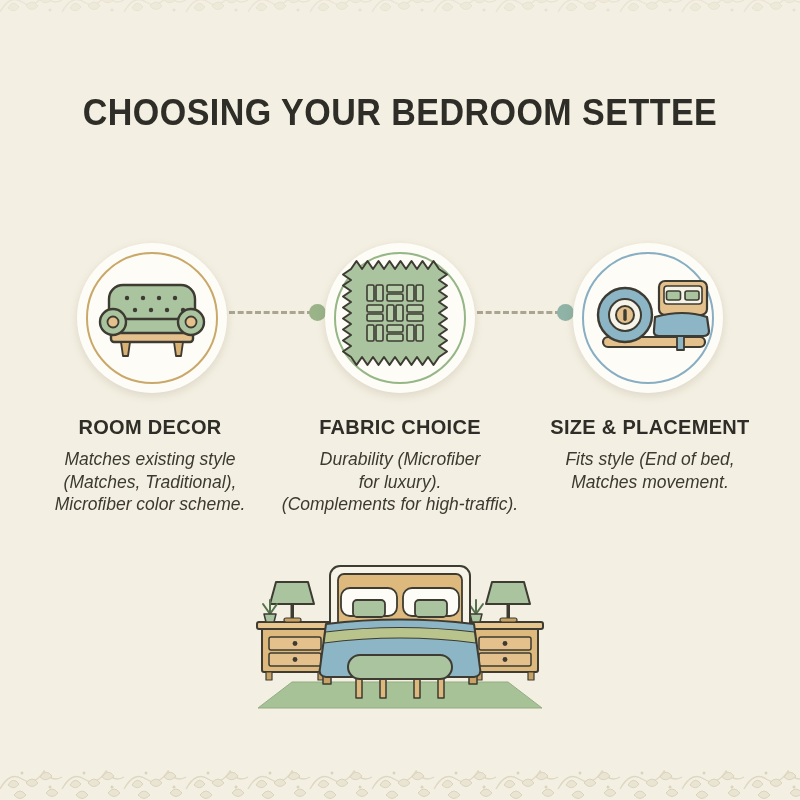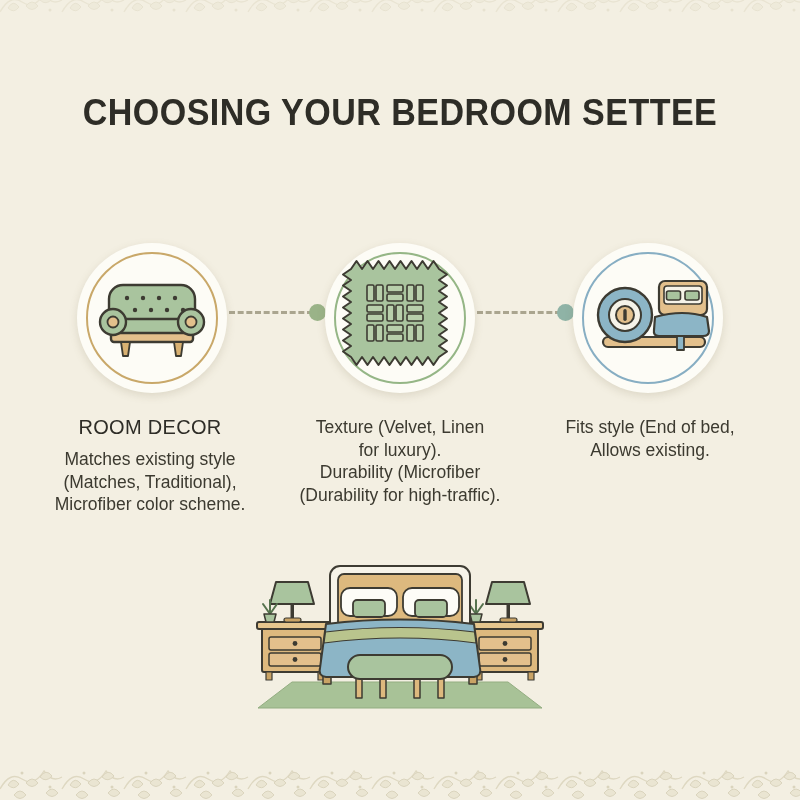--- a/index.html
+++ b/index.html
@@ -39,22 +39,22 @@
   .connector{position:absolute;top:311px;height:0;border-top:3px dashed #aaa58f;}
   .conn1{left:229px;width:84px;}
   .conn2{left:477px;width:84px;}
   .dot{position:absolute;top:304px;width:17px;height:17px;border-radius:50%;}
   .dot1{left:309px;background:#9ab388;}
   .dot2{left:557px;background:#8fb3a6;}
 
   
   .step-text{position:absolute;top:416px;width:250px;text-align:center;}
   .t1{left:25px}.t2{left:275px}.t3{left:525px}
-  .step-heading{font-size:20px;font-weight:400;letter-spacing:.3px;color:#2e2d27;margin-bottom:9px;}
-  .step-line{font-size:17.5px;line-height:22.5px;color:#3c3a30;}
+  .step-heading{font-size:20px;font-weight:700;letter-spacing:.3px;color:#2e2d27;margin-bottom:9px;}
+  .step-line{font-size:17.5px;line-height:22.5px;color:#3c3a30;font-style:italic;}
 
   
   .scene{position:absolute;left:230px;top:552px;width:340px;height:170px;}
 </style>
 </head>
 <body>
 
 <div class="canvas">
 
   <div class="band band-top">
@@ -173,29 +173,30 @@
   </div>
 
   <div class="step-text t1">
     <div class="step-heading">ROOM DECOR</div>
     <div class="step-line">Matches existing style</div>
     <div class="step-line">(Matches, Traditional),</div>
     <div class="step-line">Microfiber color scheme.</div>
   </div>
 
   <div class="step-text t2">
-    <div class="step-line">Texture (Velvet, Linen</div>
+    <div class="step-heading">FABRIC CHOICE</div>
+    <div class="step-line">Durability (Microfiber</div>
     <div class="step-line">for luxury).</div>
-    <div class="step-line">Durability (Microfiber</div>
-    <div class="step-line">(Durability for high-traffic).</div>
+    <div class="step-line">(Complements for high-traffic).</div>
   </div>
 
   <div class="step-text t3">
+    <div class="step-heading">SIZE &amp; PLACEMENT</div>
     <div class="step-line">Fits style (End of bed,</div>
-    <div class="step-line">Allows existing.</div>
+    <div class="step-line">Matches movement.</div>
   </div>
 
   <div class="scene">
     <svg viewBox="0 0 340 170" width="340" height="170">
 
       <polygon points="62,130 278,130 312,156 28,156" fill="#a8c297" stroke="#93ad81" stroke-width="1"></polygon>
 
       <g stroke="#3d3b32" stroke-linejoin="round">
         <rect x="32" y="76" width="66" height="44" rx="2" fill="#ddb97e" stroke-width="2"></rect>
         <rect x="27" y="70" width="76" height="7" rx="2" fill="#e6c68e" stroke-width="2"></rect>

